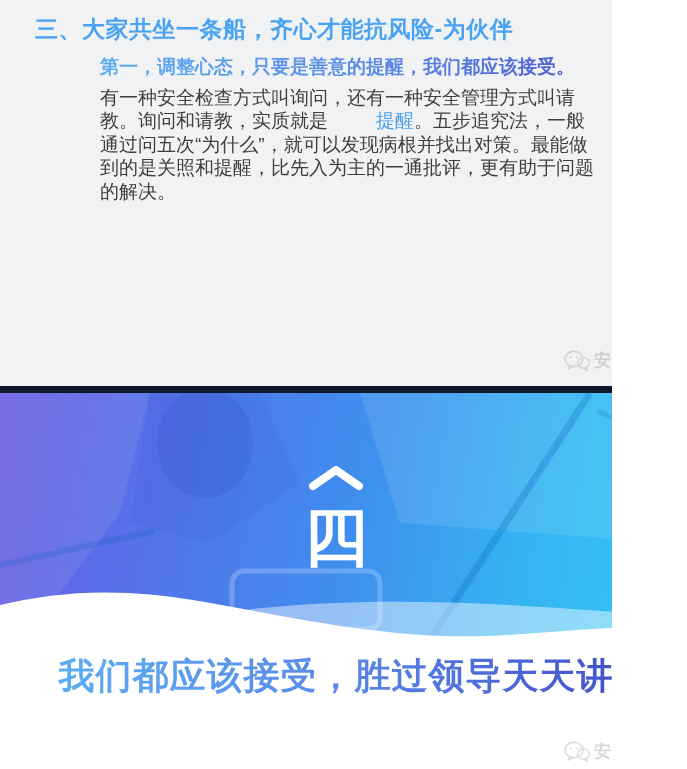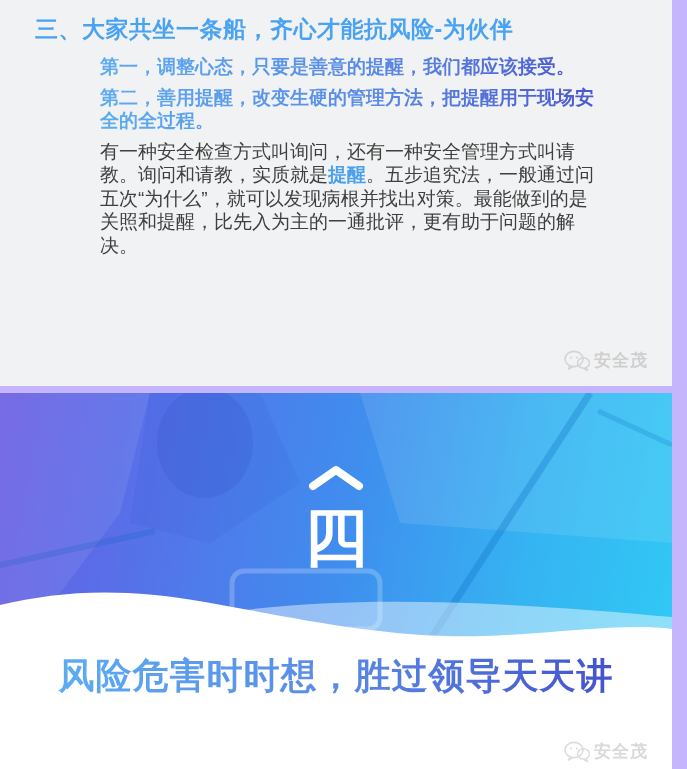--- a/index.html
+++ b/index.html
@@ -1,22 +1,22 @@
 <!DOCTYPE html>
 <html><head>
 <meta charset="utf-8">
 <style>
   * { margin: 0; padding: 0; box-sizing: border-box; }
   html, body { background: #ffffff; }
   body { font-family: "Liberation Sans", "DejaVu Sans", sans-serif; }
   .page {
     position: relative;
-    width: 687px;
+    width: 612px;
     height: 769px;
-    background: #c4b5fd;
+    background: #0f172a;
     overflow: hidden;
   }
 
   
   .slide-top {
     position: relative;
     width: 672px;
     height: 386px;
     background: #f1f2f3;
     overflow: hidden;
@@ -38,21 +38,21 @@
   .content {
     margin: 10px 0 0 100px;
     width: 494px;
     font-size: 19px;
     line-height: 1.24;
     color: #3f3f3f;
     font-weight: 500;
   }
   .content p { margin-bottom: 7px; }
   .lead-blue { color: #49a3f2; font-weight: 700; }
-  .inline-blue { color: #49a0ef; font-weight: 700; }
+  .inline-blue { color: #49a0ef; font-weight: 400; margin-left: 48px; }
   .point {
     font-weight: 700;
     background: linear-gradient(90deg, #5cacf2 0%, #5a8ae6 55%, #4a58d2 100%);
     -webkit-background-clip: text;
     background-clip: text;
     color: transparent;
   }
   .watermark {
     position: absolute;
     display: flex;
@@ -126,21 +126,20 @@
 </head>
 <body>
 
 <div class="page">
 
   <section class="slide-top">
     <div class="h1-blue">三、大家共坐一条船，齐心才能抗风险-为伙伴</div>
 
     <div class="content">
       <p class="point">第一，调整心态，只要是善意的提醒，我们都应该接受。</p>
-      <p class="point">第二，善用提醒，改变生硬的管理方法，把提醒用于现场安全的全过程。</p>
       <p><span>有一种安全检查方式叫询问，还有一种安全管理方式叫请教。询问和请教，实质就是</span><span class="inline-blue">提醒</span><span>。五步追究法，一般通过问五次“为什么”，就可以发现病根并找出对策。最能做到的是关照和提醒，比先入为主的一通批评，更有助于问题的解决。</span></p>
 
     </div>
 
     <div class="watermark wm-top">
       <span class="wm-icon">
         <svg width="26" height="22" viewBox="0 0 26 22">
           <ellipse cx="10" cy="9" rx="9" ry="7.6" fill="none" stroke="#d4d4d4" stroke-width="1.6"></ellipse>
           <path d="M6 15.5 L4.5 19 L9 16.6" fill="none" stroke="#d4d4d4" stroke-width="1.6" stroke-linejoin="round"></path>
           <circle cx="7" cy="7.5" r="1.1" fill="#d4d4d4"></circle>
@@ -175,21 +174,21 @@
     </span>
     <div class="hero-number">四</div>
 
     <svg class="hero-wave" viewBox="0 0 672 70" preserveAspectRatio="none">
       <path d="M110 58 C 260 14, 430 16, 672 38 L672 70 L110 70 Z" fill="rgba(255,255,255,0.45)"></path>
       <path d="M0 26 C 60 12, 120 8, 205 23 C 305 41, 390 60, 485 57 C 565 54, 625 44, 672 50 L672 70 L0 70 Z" fill="#ffffff"></path>
     </svg>
   </section>
 
   <section class="slide-bottom">
-    <div class="big-title line1">风险危害时时想，胜过领导天天讲</div>
+    <div class="big-title line1">我们都应该接受，胜过领导天天讲</div>
 
     <div class="watermark wm-bottom">
       <span class="wm-icon">
         <svg width="26" height="22" viewBox="0 0 26 22">
           <ellipse cx="10" cy="9" rx="9" ry="7.6" fill="none" stroke="#dddddd" stroke-width="1.6"></ellipse>
           <path d="M6 15.5 L4.5 19 L9 16.6" fill="none" stroke="#dddddd" stroke-width="1.6" stroke-linejoin="round"></path>
           <circle cx="7" cy="7.5" r="1.1" fill="#dddddd"></circle>
           <circle cx="13" cy="7.5" r="1.1" fill="#dddddd"></circle>
           <ellipse cx="19.5" cy="13" rx="6" ry="5.2" fill="none" stroke="#dddddd" stroke-width="1.5"></ellipse>
           <path d="M22 17.5 L23.5 20.5 L19.8 18.6" fill="none" stroke="#dddddd" stroke-width="1.5" stroke-linejoin="round"></path>

